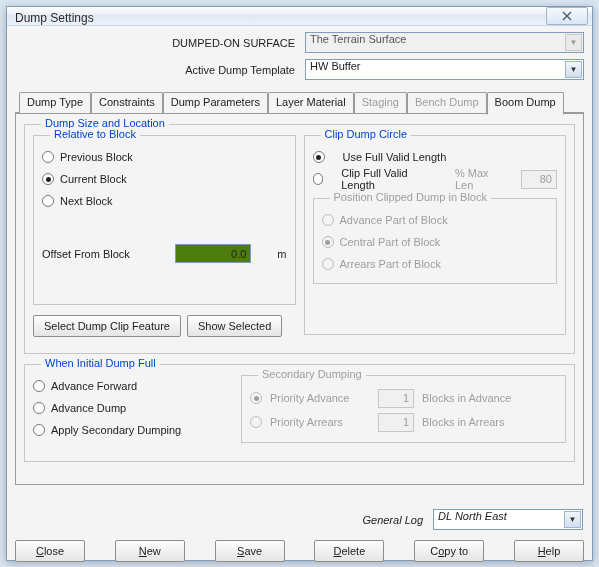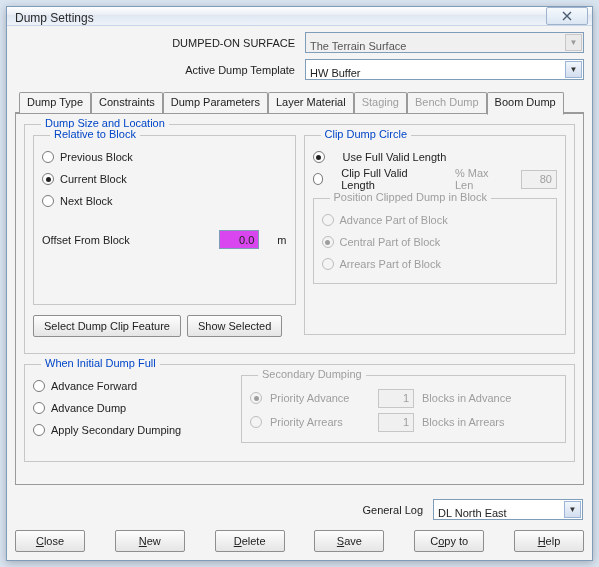--- a/index.html
+++ b/index.html
@@ -56,21 +56,21 @@
     width: 290px;
     text-align: right;
     padding-right: 10px;
   }
   .dropdown {
     flex: 1;
     height: 21px;
     background: #fff;
     border: 1px solid #7f9db9;
     display: flex;
-    align-items: flex-end;
+    align-items: flex-start;
     padding: 0 4px;
     position: relative;
   }
   .dropdown.disabled { background: #f0f0f0; color: #555; }
   .dropdown .dd-arrow {
     position: absolute; right: 1px; top: 1px;
     width: 17px; height: 17px;
     background: linear-gradient(to bottom,#f2f6fb,#d2deef);
     border: 1px solid #9cb5d6;
     display: flex; align-items: center; justify-content: center;
@@ -151,50 +151,50 @@
   .radio.checked::after {
     content: "";
     width: 5px; height: 5px;
     background: #222;
     border-radius: 50%;
   }
   .radio.disabled { border-color: #bdbdbd; background: #f4f4f4; }
   .radio.disabled.checked::after { background: #9e9e9e; }
   .txt.disabled { color: #9e9e9e; }
   .numbox {
-    background: #d946ef;
+    background: #4d7c0f;
     border: 1px solid #7f9db9;
     height: 19px;
-    width: 40px;
+    width: 76px;
     text-align: right;
     padding: 0 4px;
     display: inline-flex; align-items: center; justify-content: flex-end;
   }
   .numbox.disabled { background: #f0f0f0; color:#9e9e9e; border-color:#c6c6c6; }
   .btn {
     height: 22px;
     border: 1px solid #8e8e8e;
     background: linear-gradient(to bottom,#fdfdfd,#e5e5e5);
     padding: 0 10px;
     display: inline-flex;
     align-items: center;
     justify-content: center;
     cursor: pointer;
     border-radius: 2px;
     min-width: 70px;
   }
   .offset-row {
-    display:flex; align-items:center; gap:12px; margin-top:18px;
+    display:flex; align-items:center; gap:20px; margin-top:32px;
   }
   .unit { margin-left: 6px; }
   .button-row {
     display:flex; gap:6px; margin-top:8px;
   }
   .footer-row1 {
-    display:flex; align-items:center; margin-top:14px;
+    display:flex; align-items:center; margin-top:24px;font-style:italic;
   }
   .footer-row1 label { width:418px; text-align:right; padding-right:10px; }
   .footer-buttons {
     display:flex; justify-content: space-between; margin-top:10px; gap:4px;
   }
   .u { text-decoration: underline; }
   .clip-row { display:flex; align-items:center; gap:18px; height:22px; }
   .inner-fieldset { margin-top: 8px; }
   .sec-row { display:flex; align-items:center; gap:8px; height:24px; }
 </style>
@@ -364,24 +364,24 @@
     </div>
 
     <div class="footer-buttons">
       <div class="btn">
           <span><span class="u">C</span><span>lose</span></span>
         </div>
       <div class="btn">
           <span><span class="u">N</span><span>ew</span></span>
         </div>
       <div class="btn">
+          <span><span class="u">S</span><span>ave</span></span>
+        </div>
+      <div class="btn">
           <span><span class="u">D</span><span>elete</span></span>
-        </div>
-      <div class="btn">
-          <span><span class="u">S</span><span>ave</span></span>
         </div>
       <div class="btn">
           <span>C<span class="u">o</span><span>py to</span></span>
         </div>
       <div class="btn">
           <span><span class="u">H</span><span>elp</span></span>
         </div>
     </div>
   </div>
 </div>

